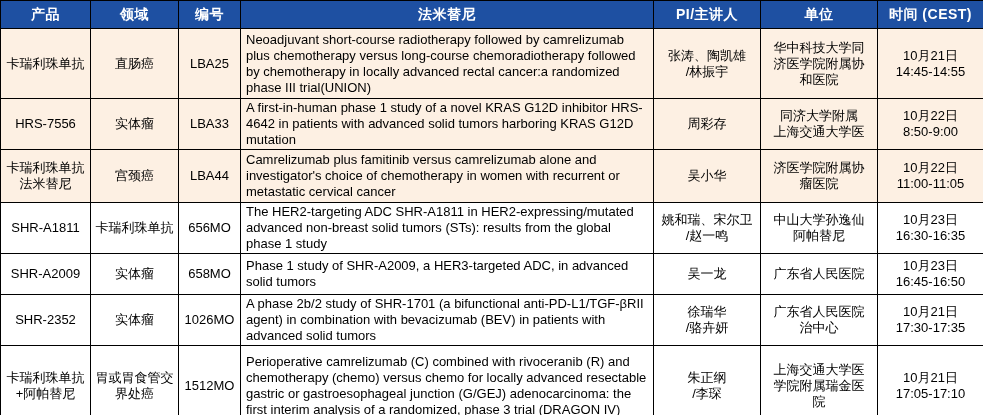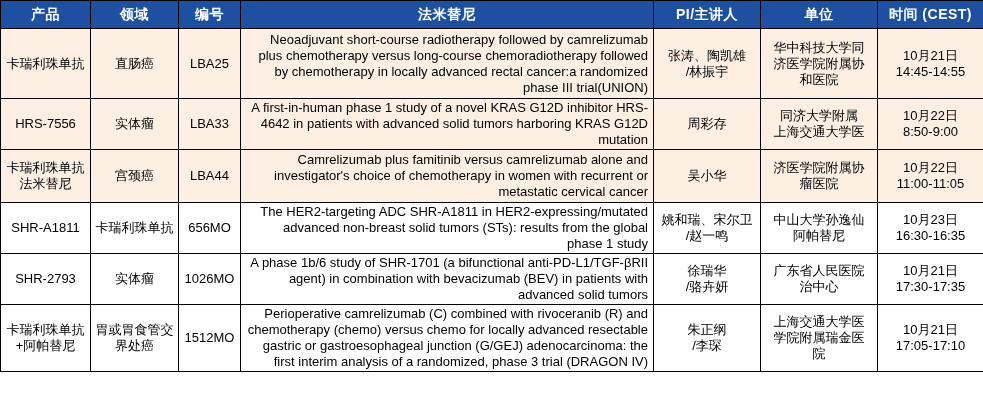--- a/index.html
+++ b/index.html
@@ -41,21 +41,21 @@
     line-height:16px;
     background:var(--row-bg);
   }
   tr.hl td{background:var(--hl-bg);}
   td.center{
     text-align:center;
     white-space:pre-line;
     padding:1px 2px;
   }
   td.title{
-    text-align:right;
+    text-align:left;
     padding:1px 5px;
   }
   tbody tr:nth-child(1){height:70px;}
   tbody tr:nth-child(2){height:48px;}
   tbody tr:nth-child(3){height:53px;}
   tbody tr:nth-child(4){height:47px;}
   tbody tr:nth-child(5){height:41px;}
   tbody tr:nth-child(6){height:48px;}
   tbody tr:nth-child(7){height:80px;}
 </style>
@@ -126,24 +126,34 @@
       <td class="center">656MO</td>
       <td class="title">The HER2-targeting ADC SHR-A1811 in HER2-expressing/mutated advanced non-breast solid tumors (STs): results from the global phase 1 study</td>
       <td class="center">姚和瑞、宋尔卫
 /赵一鸣</td>
       <td class="center">中山大学孙逸仙
 阿帕替尼</td>
       <td class="center">10月23日
 16:30-16:35</td>
     </tr>
     <tr>
-      <td class="center">SHR-2793</td>
+      <td class="center">SHR-A2009</td>
+      <td class="center">实体瘤</td>
+      <td class="center">658MO</td>
+      <td class="title">Phase 1 study of SHR-A2009, a HER3-targeted ADC, in advanced solid tumors</td>
+      <td class="center">吴一龙</td>
+      <td class="center">广东省人民医院</td>
+      <td class="center">10月23日
+16:45-16:50</td>
+    </tr>
+    <tr>
+      <td class="center">SHR-2352</td>
       <td class="center">实体瘤</td>
       <td class="center">1026MO</td>
-      <td class="title">A phase 1b/6 study of SHR-1701 (a bifunctional anti-PD-L1/TGF-βRII agent) in combination with bevacizumab (BEV) in patients with advanced solid tumors</td>
+      <td class="title">A phase 2b/2 study of SHR-1701 (a bifunctional anti-PD-L1/TGF-βRII agent) in combination with bevacizumab (BEV) in patients with advanced solid tumors</td>
       <td class="center">徐瑞华
 /骆卉妍</td>
       <td class="center">广东省人民医院
 治中心</td>
       <td class="center">10月21日
 17:30-17:35</td>
     </tr>
     <tr>
       <td class="center">卡瑞利珠单抗
 +阿帕替尼</td>

